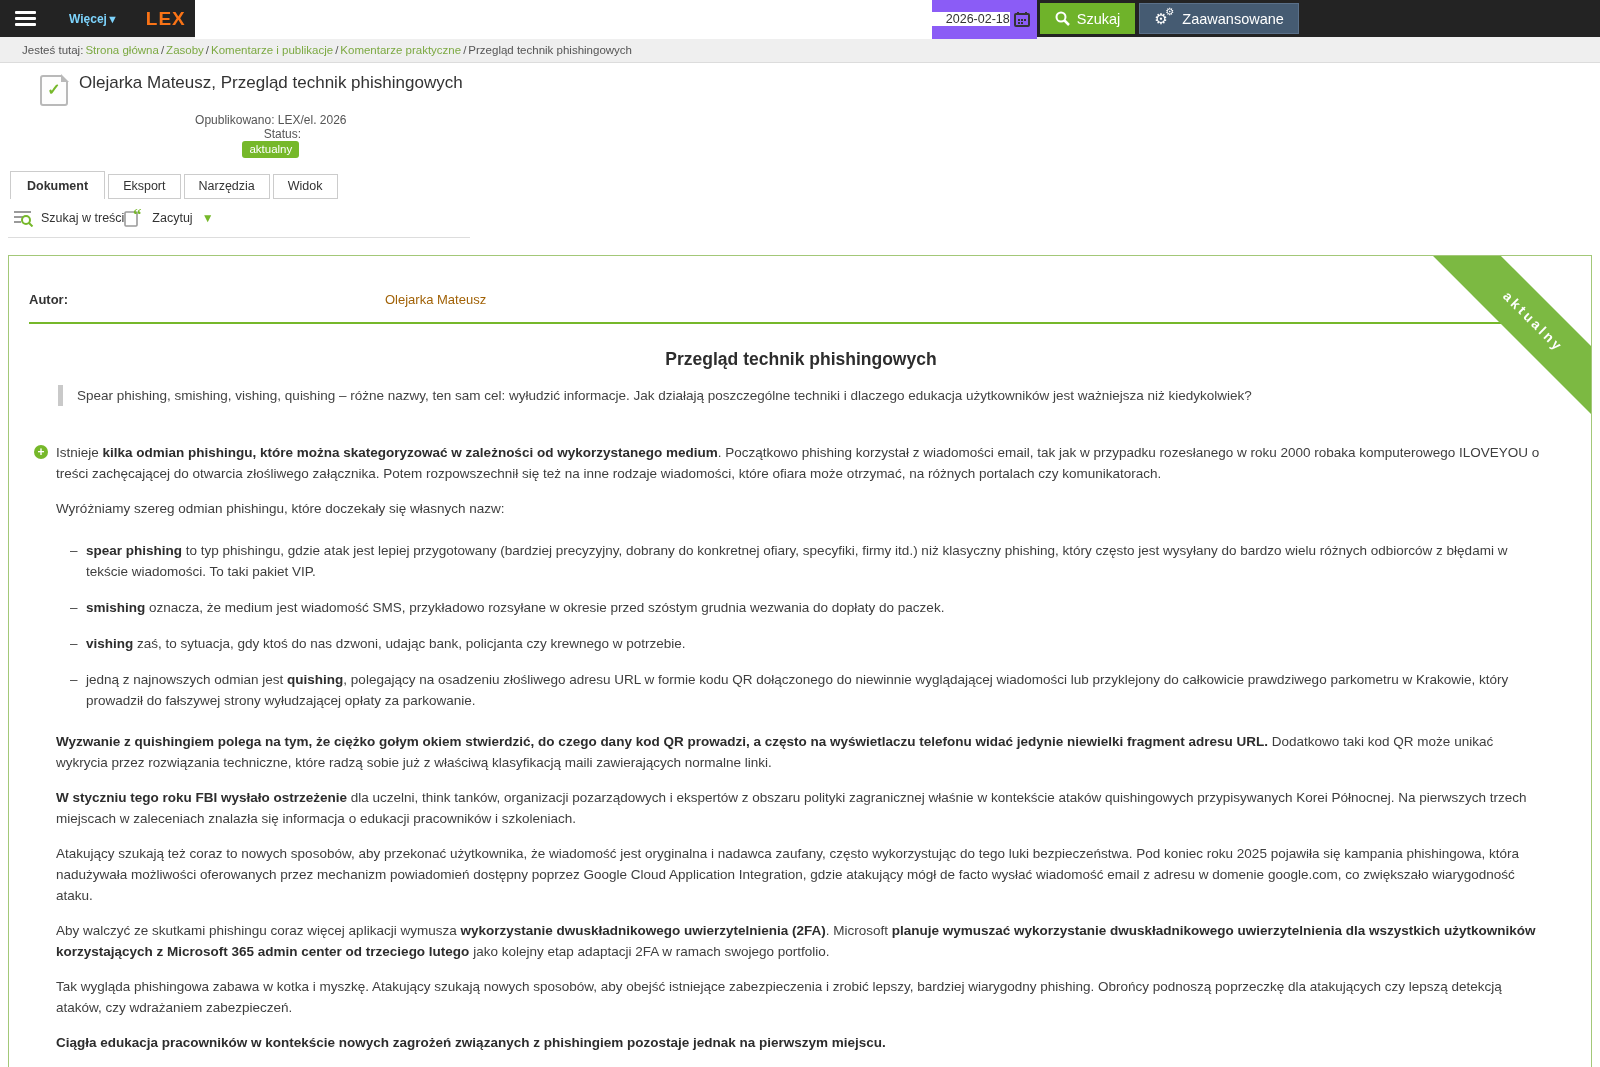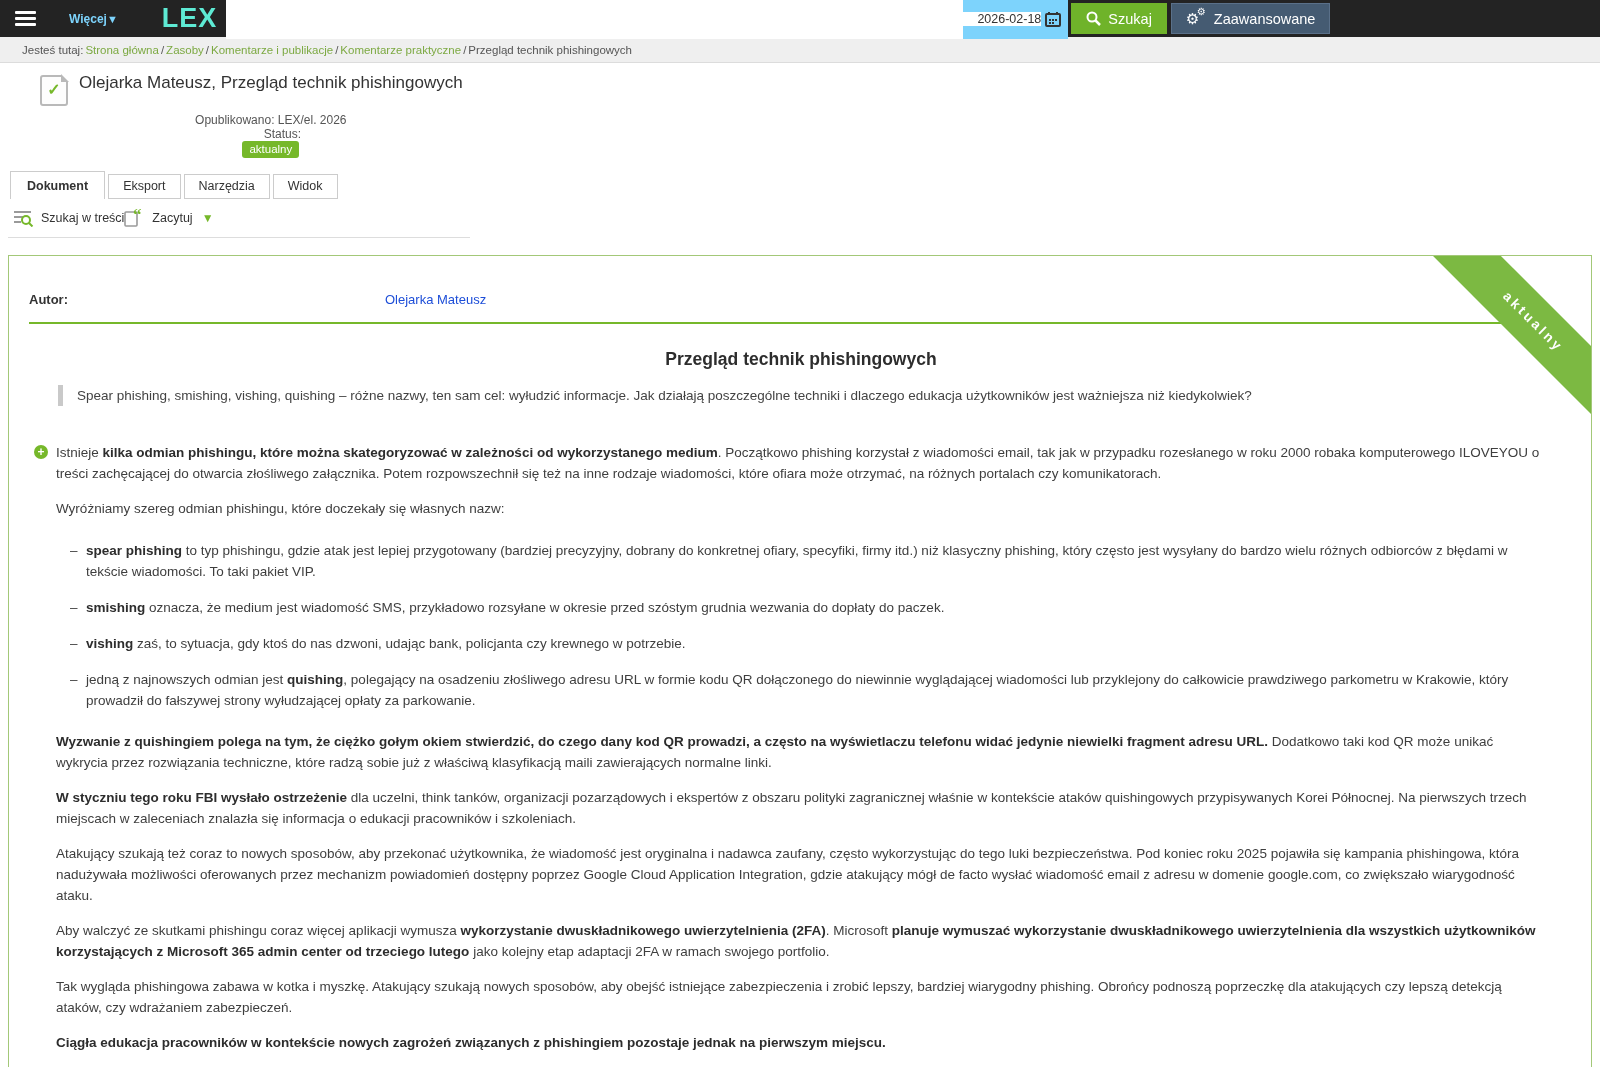--- a/index.html
+++ b/index.html
@@ -5,22 +5,22 @@
   * { box-sizing: border-box; margin: 0; padding: 0; }
   html, body { width: 1600px; height: 1067px; overflow: hidden; background: #fff;
     font-family: "Liberation Sans", sans-serif; }
 
   
   .topbar { height: 37px; background: #232323; display: flex; align-items: center; }
   .hamburger { margin-left: 15px; width: 21px; display: flex; flex-direction: column; gap: 3px; cursor: pointer; }
   .hamburger span { display: block; height: 3px; background: #fff; border-radius: 1px; }
   .more-btn { color: #7dd3fc; font-size: 12px; font-weight: bold; margin-left: 33px; display: flex; align-items: center; cursor: pointer; }
   .more-btn .caret { font-size: 11px; }
-  .logo { color: #5eead4; font-size: 27px; font-weight: bold; margin-left: 44px; letter-spacing: 1px; cursor: pointer; }
-  .search-wrap { margin-left: 9px; background: #7dd3fc; height: 40px; width: 842px; display: flex; align-items: center; }
+  .logo { color: #f97316; font-size: 19px; font-weight: bold; margin-left: 28px; letter-spacing: 1px; cursor: pointer; }
+  .search-wrap { margin-left: 9px; background: #8b5cf6; height: 40px; width: 842px; display: flex; align-items: center; }
   .search-input { flex: 1; border: none; outline: none; height: 100%; font-size: 13px; padding: 0 8px; }
   .date-field { font-size: 12.5px; color: #333; border: none; outline: none; width: 78px; text-align: right; }
   .cal-btn { background: none; border: none; margin: 0 7px 0 4px; cursor: pointer; display: flex; align-items: center; }
   .btn-search { height: 31px; margin-left: 3px; background: #6fb32a; border: none; color: #fff; font-size: 14.5px; display: flex; align-items: center; gap: 7px; padding: 0 15px; cursor: pointer; }
   .btn-adv { height: 31px; margin-left: 4px; background: #455b72; border: 1px solid #5a7089; color: #fff; font-size: 14.5px; display: flex; align-items: center; gap: 8px; padding: 0 14px; cursor: pointer; }
   .gear-wrap { position: relative; width: 20px; height: 18px; }
   .gear-main { position: absolute; left: 0; top: 0; font-size: 15px; line-height: 18px; }
   .gear-small { position: absolute; left: 11px; top: -4px; font-size: 10px; line-height: 12px; }
 
   
@@ -53,21 +53,21 @@
   .toolbar-line { margin-left: 8px; width: 462px; border-bottom: 1px solid #ddd; }
 
   
   .doc-panel { position: relative; margin: 17px 8px 0; border: 1px solid #a3c878; background: #fff; height: 900px; overflow: hidden; }
   .ribbon { position: absolute; top: 42px; right: -92px; width: 300px; height: 48px; line-height: 48px; background: #7cb942; color: #fff; text-align: center; font-size: 13.5px; font-weight: bold; letter-spacing: 3px; transform: rotate(45deg); cursor: default; }
 
   .meta-table { margin: 36px 36px 0 20px; font-size: 13px; color: #333; }
   .meta-row { display: flex; margin-bottom: 9px; }
   .meta-label { width: 356px; font-weight: bold; }
   .meta-value { color: #333; }
-  .meta-link { color: #1d4ed8; text-decoration: none; cursor: pointer; }
+  .meta-link { color: #a16207; text-decoration: none; cursor: pointer; }
   .green-rule { border: none; border-top: 2px solid #76b82a; margin: 15px 36px 0 20px; }
 
   .article { margin: 0 45px 0 47px; font-size: 13.5px; color: #3e3e3e; line-height: 21px; }
   .article-title { text-align: center; font-size: 17.5px; font-weight: bold; color: #2d2d2d; margin: 25px 0 15px; }
   .lead { border-left: 5px solid #c9c9c9; padding-left 14px; padding-left: 14px; margin: 0 0 36px 2px; color: #434343; }
   .article p { margin-bottom: 14px; }
   .p-plus { position: relative; }
   .plus-icon { position: absolute; left: -22px; top: 3px; width: 14px; height: 14px; border-radius: 50%; background: #76b82a; color: #fff; font-size: 12px; line-height: 14px; text-align: center; font-weight: bold; }
   .bullets { list-style: none; margin: 21px 0 20px; padding-left: 30px; }
   .bullets li { position: relative; margin-bottom: 15px; }

